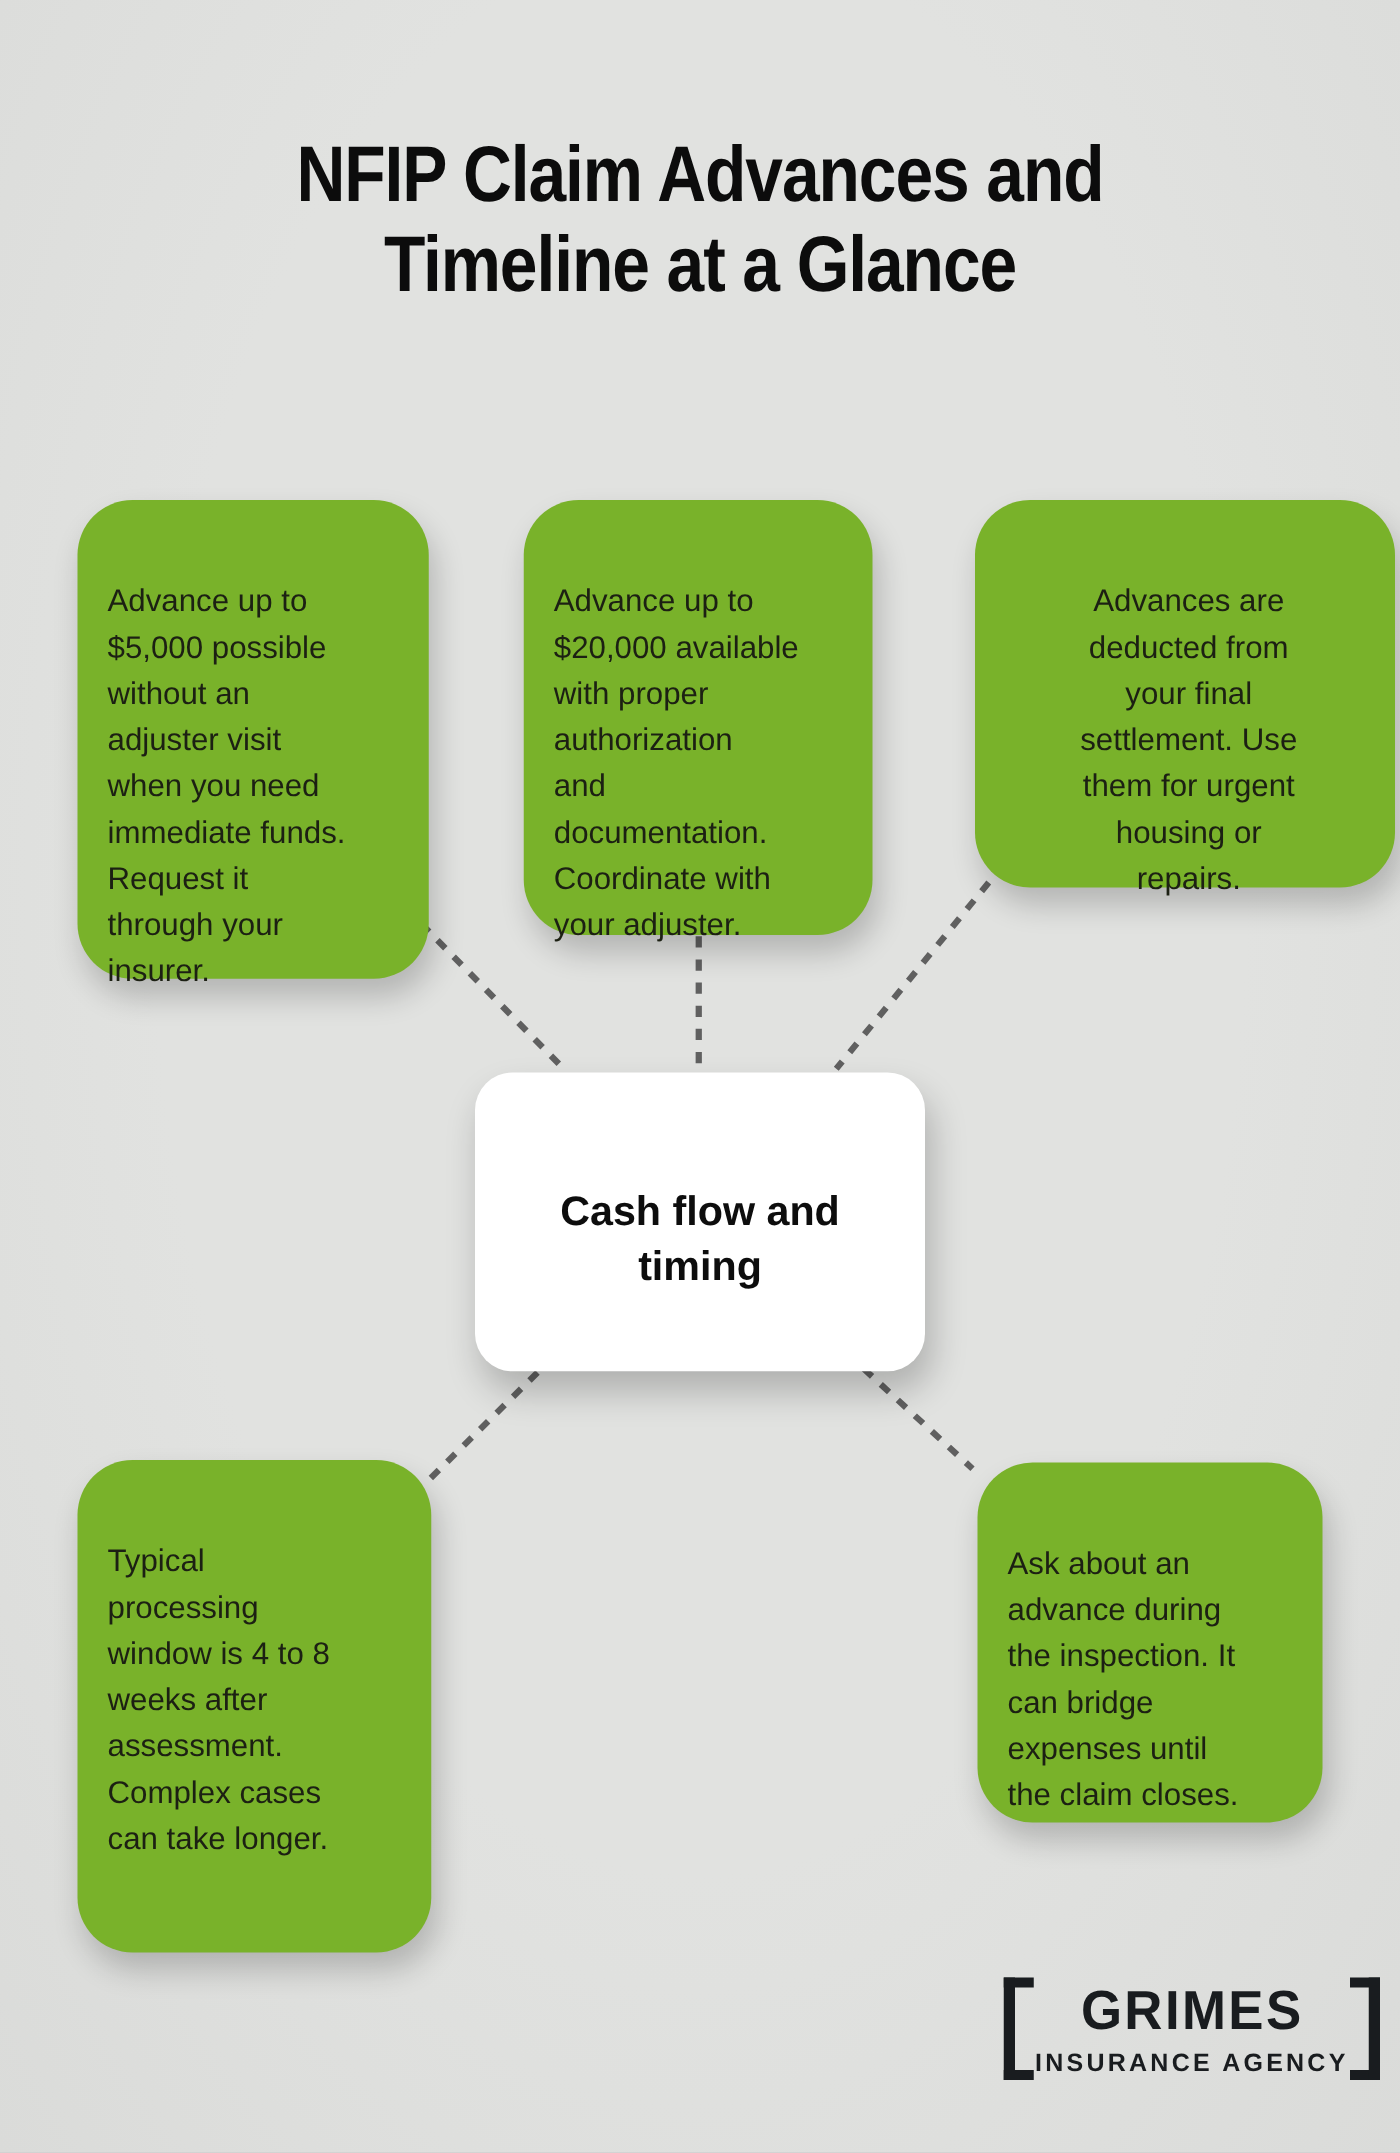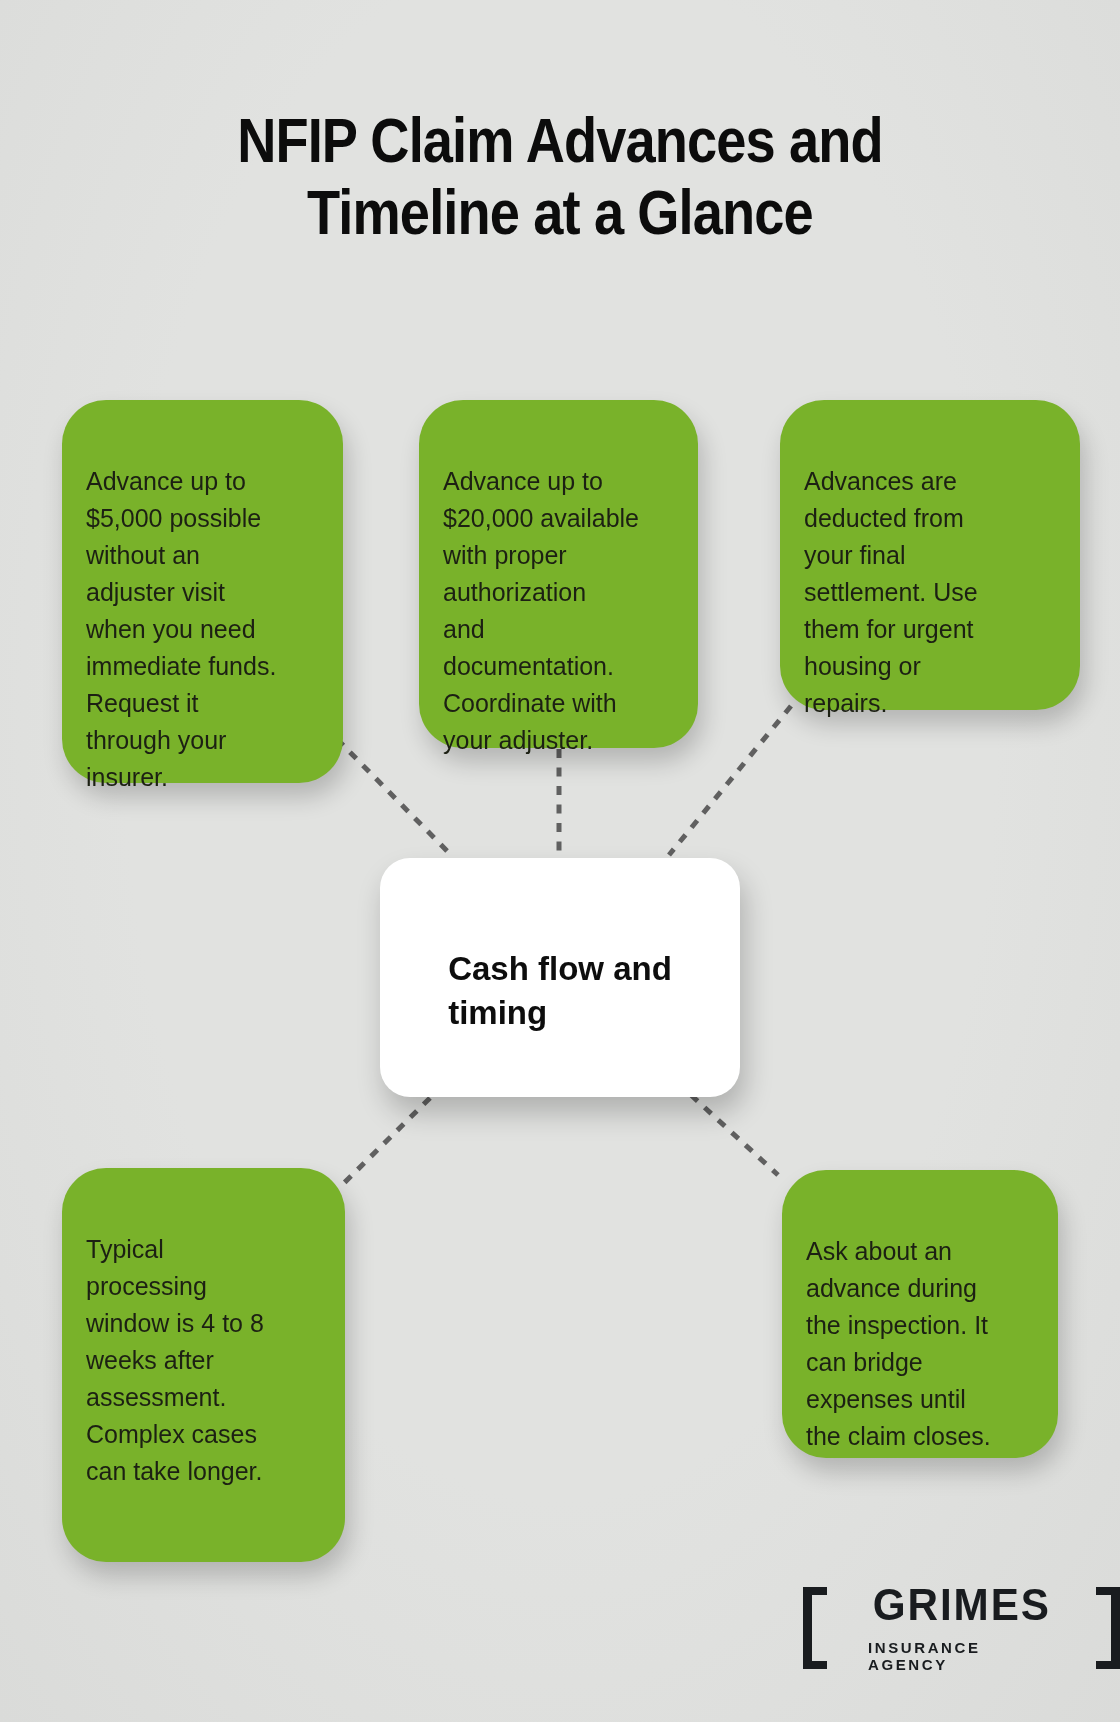--- a/index.html
+++ b/index.html
@@ -47,55 +47,55 @@
     background:var(--node-green);
     border-radius:44px;
     box-shadow:5px 14px 24px rgba(0,0,0,0.20);
     padding:26px 18px 12px 24px;
     color:var(--node-text);
     font-size:25px;line-height:37px;
     white-space:pre-line;
   }
   .card-tl{left:62px;  top:400px;  width:281px; height:383px;}
   .card-tm{left:419px; top:400px;  width:279px; height:348px;}
-  .card-tr{left:780px; top:400px;  width:300px; height:310px;}
+  .card-tr{left:780px; top:400px;  width:336px; height:310px;text-align:center;}
   .card-bl{left:62px;  top:1168px; width:283px; height:394px;}
   .card-br{left:782px; top:1170px; width:276px; height:288px;}
   
   .center-node{
     position:absolute;z-index:3;
     left:380px;top:858px;width:360px;height:239px;
     background:var(--center-bg);
     border-radius:30px;
     box-shadow:5px 16px 28px rgba(0,0,0,0.22);
     display:flex;align-items:center;justify-content:center;
+    text-align:center;
     padding-top:26px;
     color:var(--center-text);
     font-size:33px;line-height:44px;font-weight:bold;
     white-space:pre-line;
   }
   
   .logo{
     position:absolute;z-index:2;
     left:803px;top:1582px;
     display:flex;align-items:center;
     color:var(--logo);
-    gap:40px;
   }
   .bracket{width:24px;height:82px;flex:0 0 auto;}
   .bracket-left{border-left:9px solid var(--logo);border-top:8px solid var(--logo);border-bottom:8px solid var(--logo);}
   .bracket-right{border-right:9px solid var(--logo);border-top:8px solid var(--logo);border-bottom:8px solid var(--logo);}
   .logo-text{display:flex;flex-direction:column;align-items:center;margin:0 1px;}
   .logo-brand{
     font-size:44px;line-height:46px;font-weight:bold;
     letter-spacing:2px;
     transform:scaleX(0.96);
   }
   .logo-tagline{
-    font-size:15px;line-height:17px;font-weight:bold;
+    font-size:20px;line-height:17px;font-weight:bold;
     letter-spacing:2.6px;
     margin-top:11px;
   }
 </style>
 </head>
 <body>
 
 <div id="canvas">
 
   <h1 class="title">NFIP Claim Advances and

